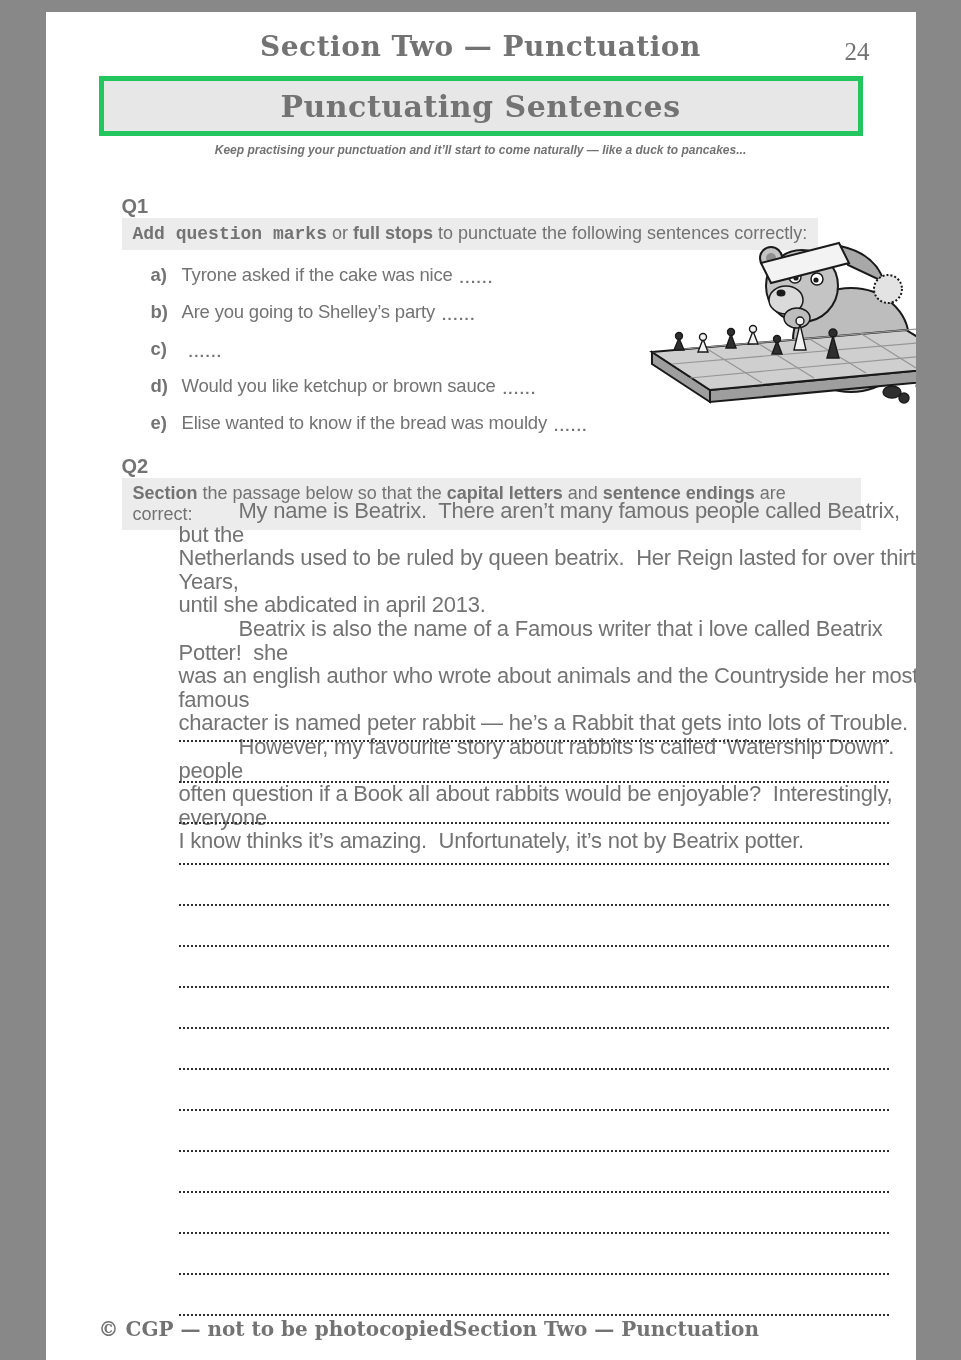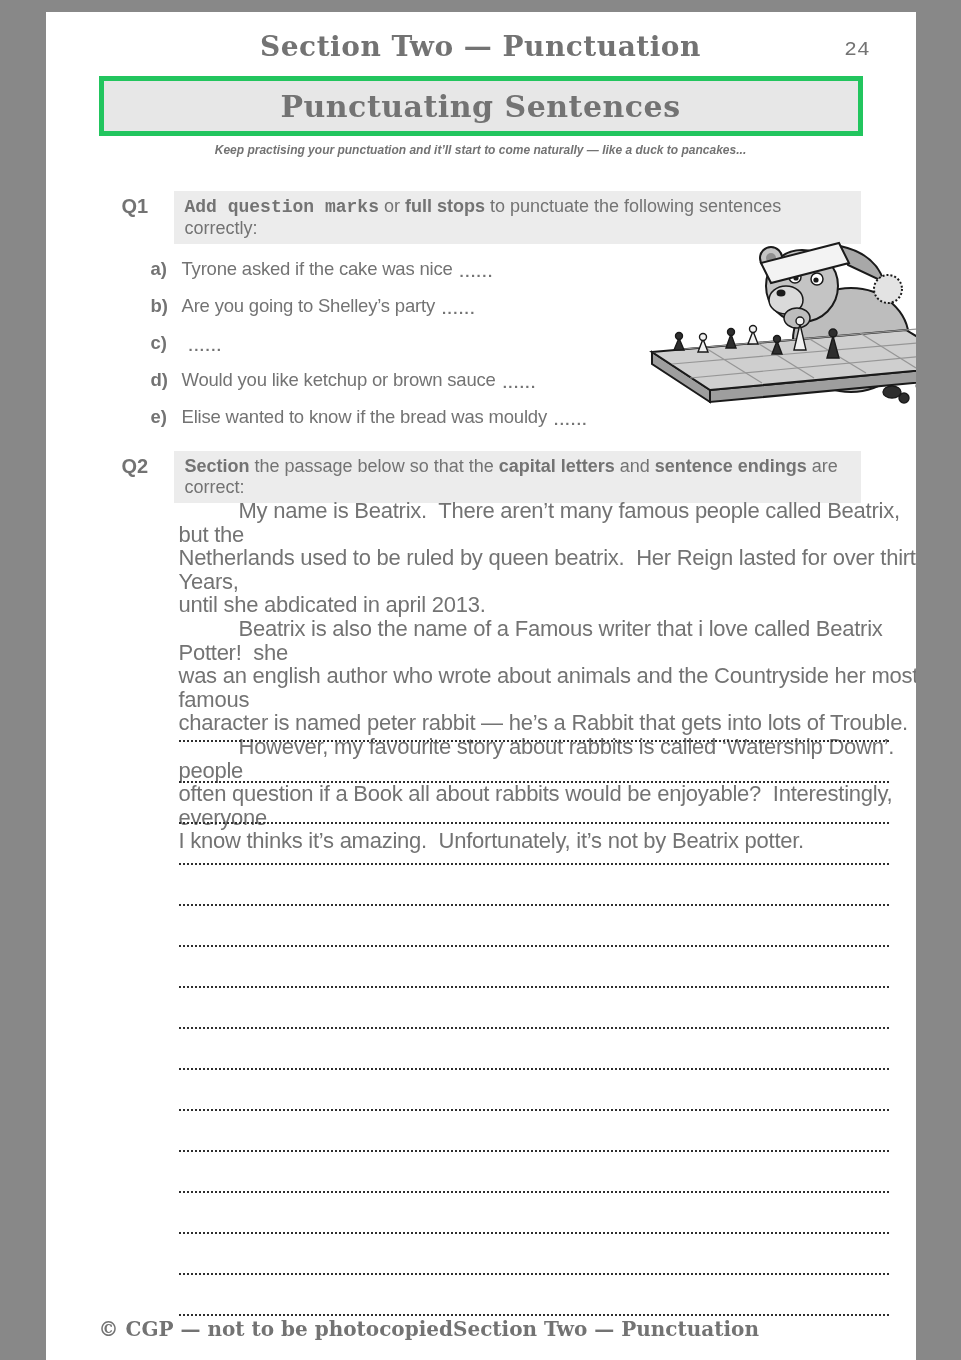--- a/index.html
+++ b/index.html
@@ -1,33 +1,33 @@
 <!DOCTYPE html>
 <html><head>
 <meta charset="utf-8">
 <style>
   html,body{margin:0;padding:0;background:#888;}
   .page{position:relative;width:870px;height:1360px;margin:12px auto;background:#ffffff;
         font-family:"Liberation Sans",sans-serif;color:#737373;overflow:hidden;}
 
   .section-header{position:absolute;top:18px;left:0;right:0;text-align:center;
         font-family:"DejaVu Serif",serif;font-weight:700;font-size:28px;letter-spacing:.5px;}
-  .page-number{position:absolute;top:26px;right:46px;font-family:Liberation Mono, monospace;font-size:21px;}
+  .page-number{position:absolute;top:26px;right:46px;font-family:Liberation Serif, serif;font-size:25px;}
 
   .title-box{position:absolute;top:64px;left:53px;right:53px;height:50px;background:#e7e7e7;
         border:5px solid #22c55e;display:flex;align-items:center;justify-content:center;
         font-family:"DejaVu Serif",serif;font-weight:700;font-size:30px;letter-spacing:.5px;}
 
   .subtitle{position:absolute;top:131px;left:0;right:0;text-align:center;
         font-weight:700;font-style:italic;font-size:12px;}
 
   .q-block{position:absolute;left:76px;right:55px;}
   .q1-block{top:179px;}
   .q2-block{top:439px;}
-  .q-row{display:flex;align-items:flex-start;}
+  .q-row{display:flex;align-items:flex-start;flex-direction:column;}
   .q-label{font-weight:700;font-size:20px;width:52px;flex:none;padding-top:4px;}
   .q-instruction{background:#ececec;font-size:18px;line-height:21px;padding:5px 11px 5px 11px;}
 
   .q-items{margin-top:14px;}
   .q-item{display:flex;align-items:baseline;height:37px;padding-left:29px;}
   .item-label{font-weight:700;font-size:18.5px;width:31px;flex:none;}
   .item-text{font-size:18.5px;letter-spacing:-0.2px;}
   .item-dots{margin-left:7px;font-size:15px;font-weight:700;letter-spacing:1.5px;transform:translateY(2px);}
 
   .illustration{position:absolute;left:598px;top:220px;width:330px;height:180px;}

